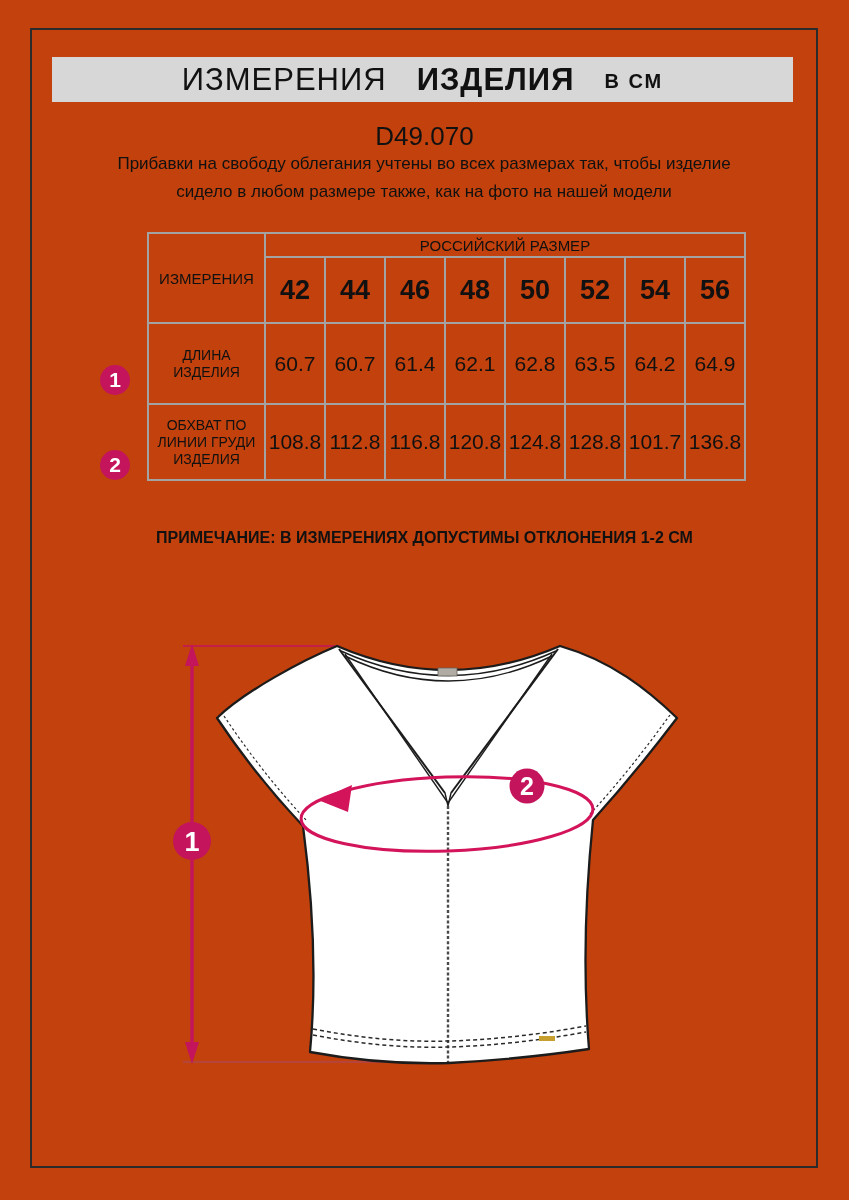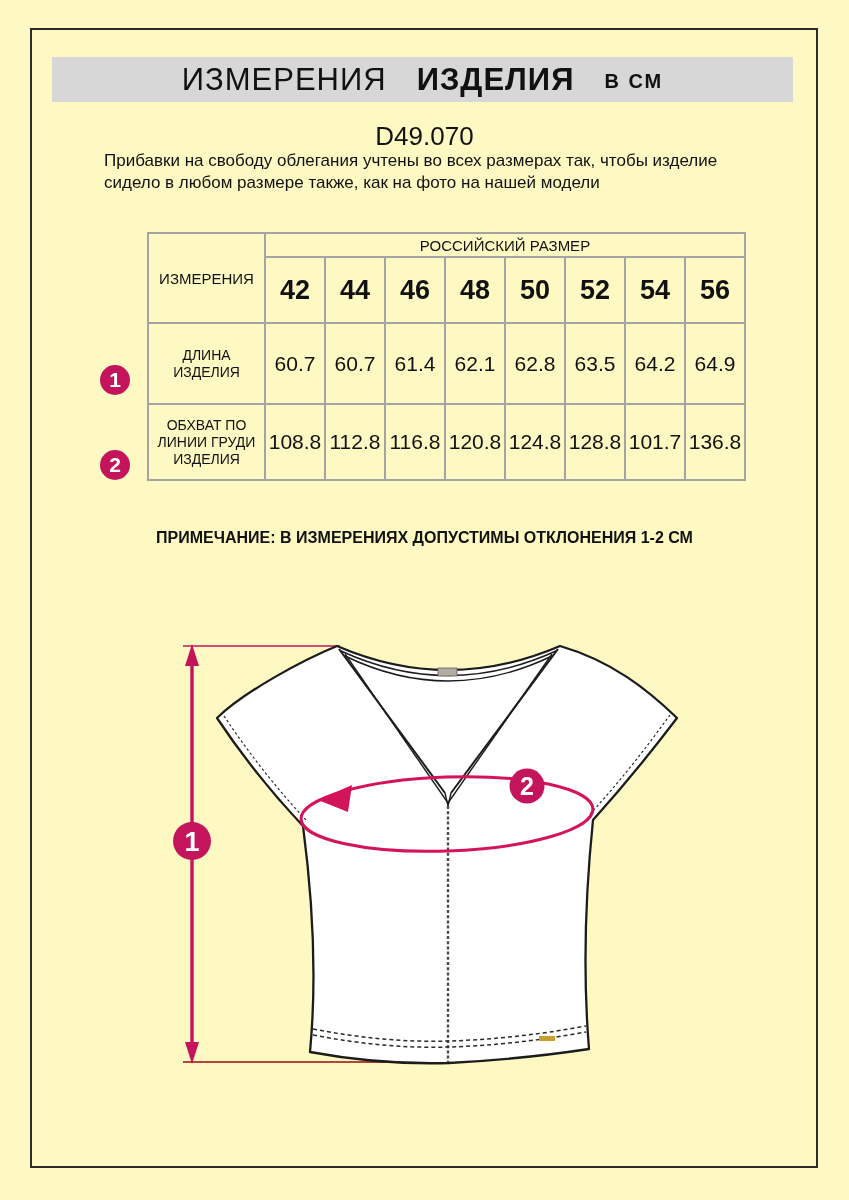--- a/index.html
+++ b/index.html
@@ -1,30 +1,30 @@
 <!DOCTYPE html>
 <html><head>
 <meta charset="utf-8">
 <style>
   html,body{margin:0;padding:0;background:#fff;}
-  #page{position:relative;width:849px;height:1200px;background:#fef9c3;overflow:hidden;
+  #page{position:relative;width:849px;height:1200px;background:#c2410c;overflow:hidden;
         font-family:"Liberation Sans",sans-serif;color:#111;}
   #frame{position:absolute;left:30px;top:28px;width:784px;height:1136px;
          border:2px solid #2b2b2b;}
   
   #titlebar{position:absolute;left:52px;top:57px;width:741px;height:45px;
             background:#d7d7d7;display:flex;align-items:center;justify-content:center;gap:30px;}
   .t-reg{font-size:31px;font-weight:400;letter-spacing:1px;}
   .t-bold{font-size:31px;font-weight:700;letter-spacing:1px;}
   .t-unit{font-size:20px;font-weight:600;letter-spacing:2px;padding-top:4px;text-align:center;}
   
   #code{position:absolute;left:0;top:121px;width:849px;text-align:center;
         font-size:26px;font-weight:400;}
-  #desc{position:absolute;left:104px;top:150px;width:640px;text-align:left;
-        font-size:17px;line-height:22px;}
+  #desc{position:absolute;left:104px;top:150px;width:640px;text-align:center;
+        font-size:17px;line-height:28px;}
   
   #sizetable{position:absolute;left:147px;top:232px;border-collapse:collapse;table-layout:fixed;}
   #sizetable td{border:2px solid #a3a3a3;text-align:center;vertical-align:middle;padding:0;}
   #sizetable .c-label{width:115px;}
   #sizetable .c-size{width:58px;}
   .h-group{height:24px;font-size:15px;}
   .h-meas{font-size:15px;}
   .r-sizes{height:66px;}
   .r-sizes td{font-size:27px;font-weight:700;}
   .r-data1{height:81px;}

